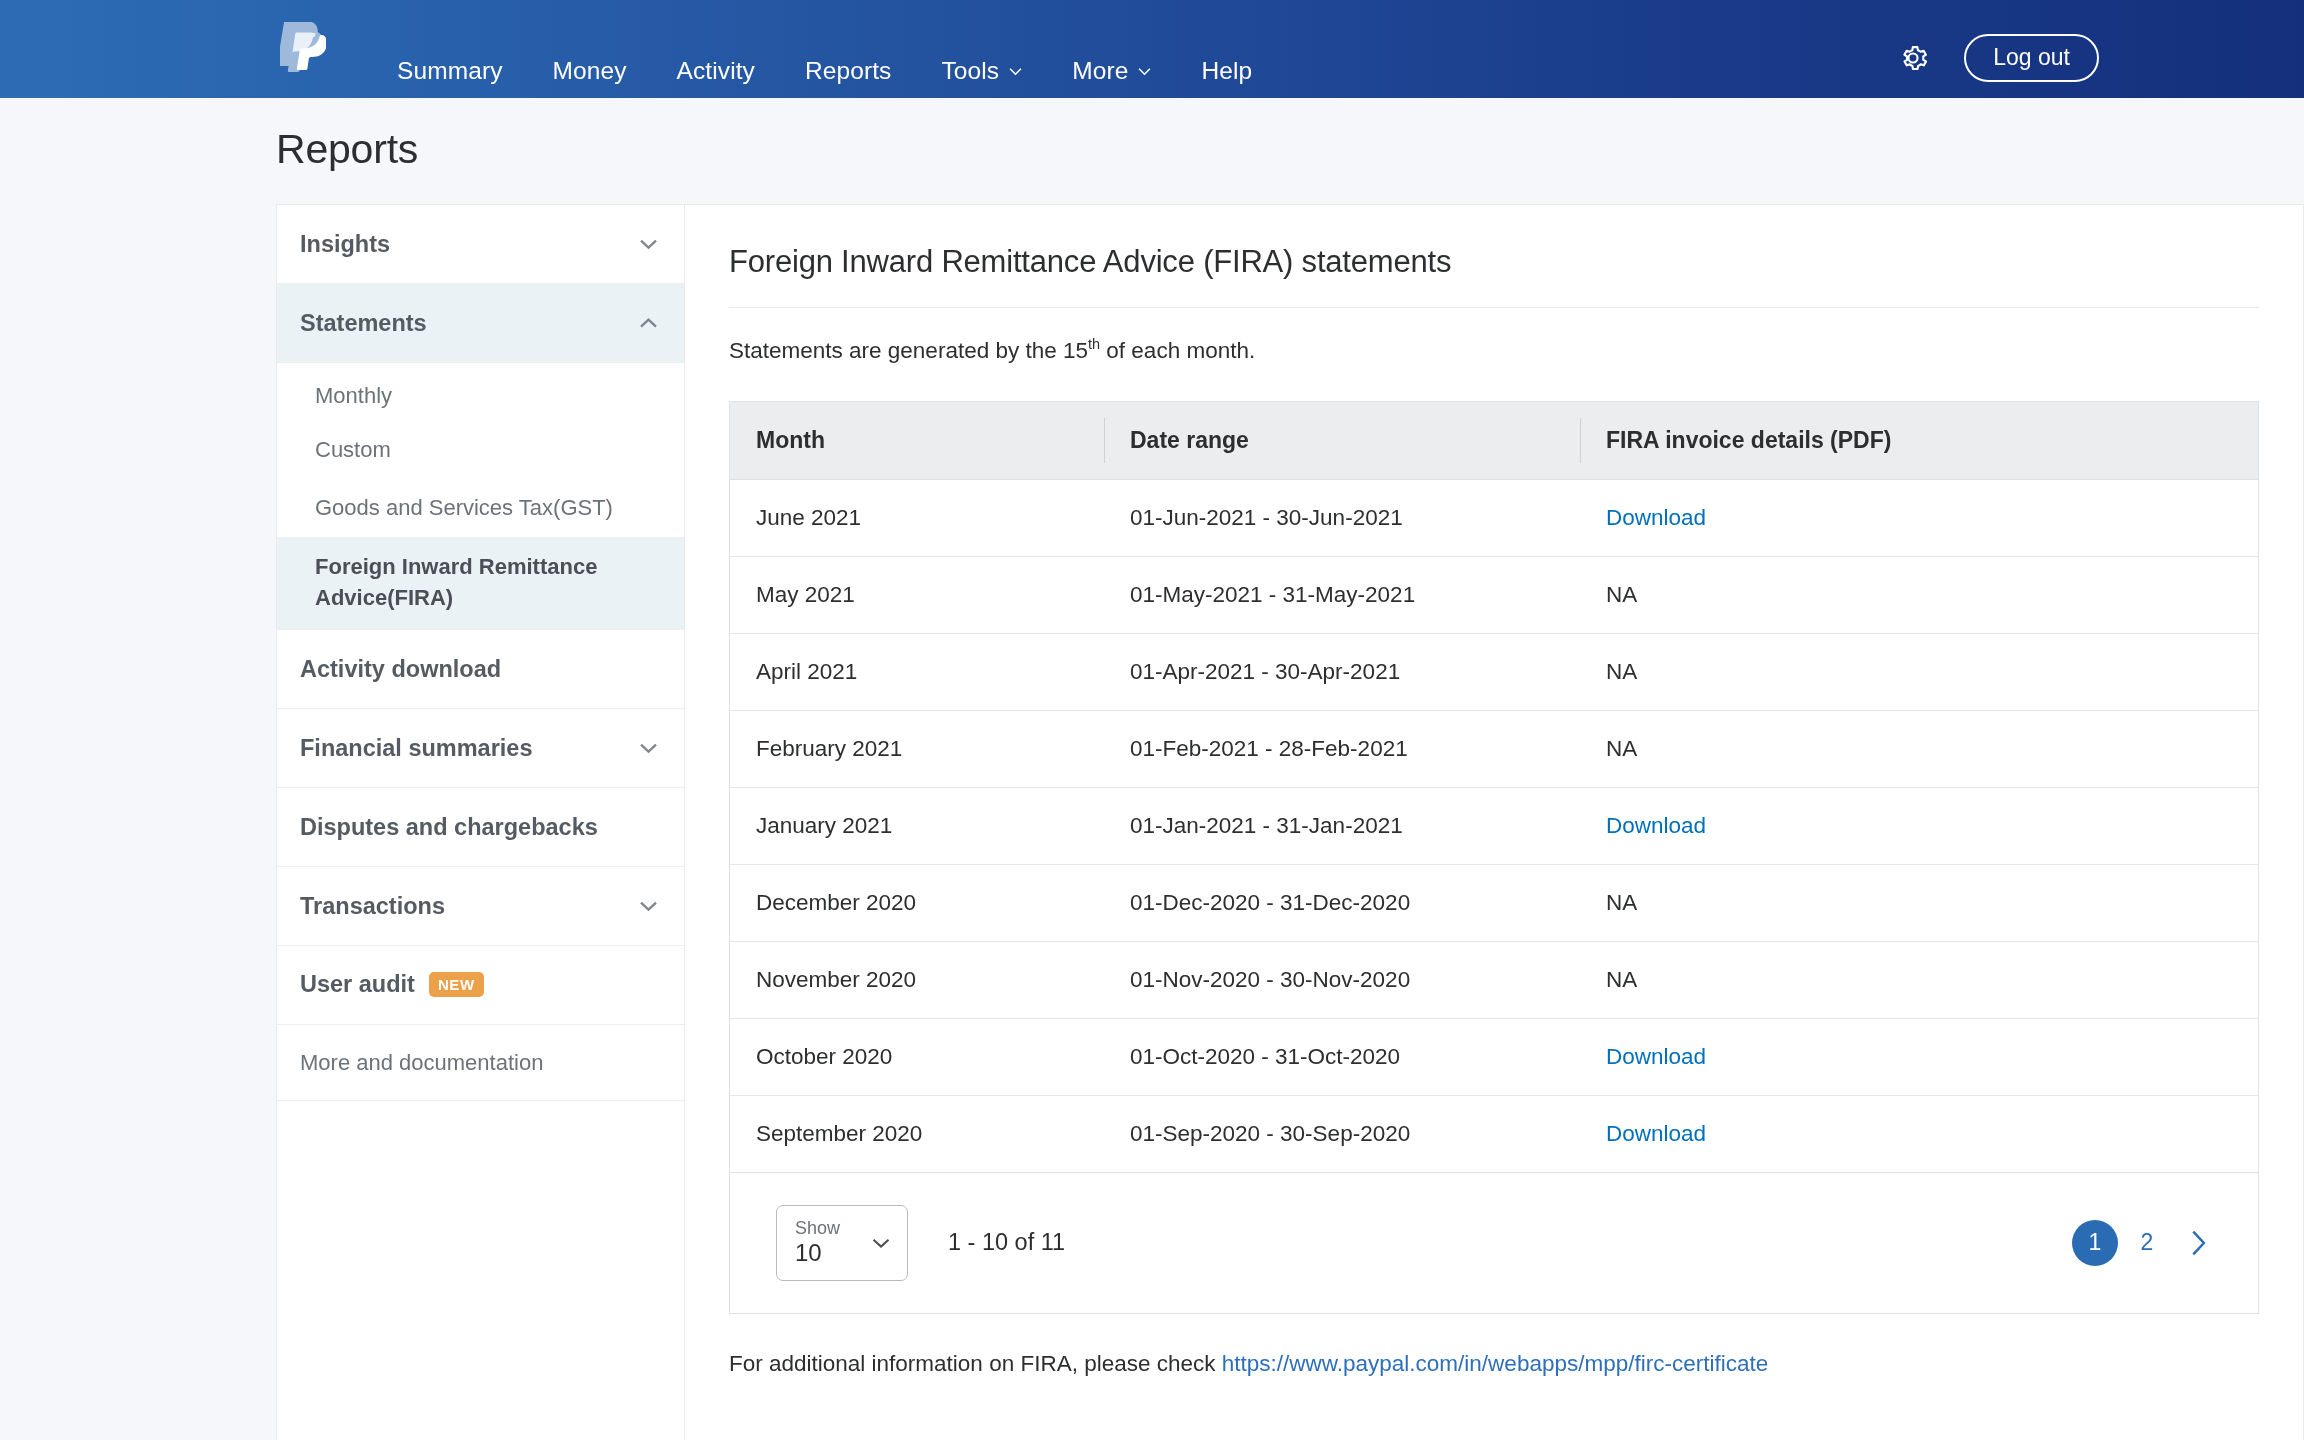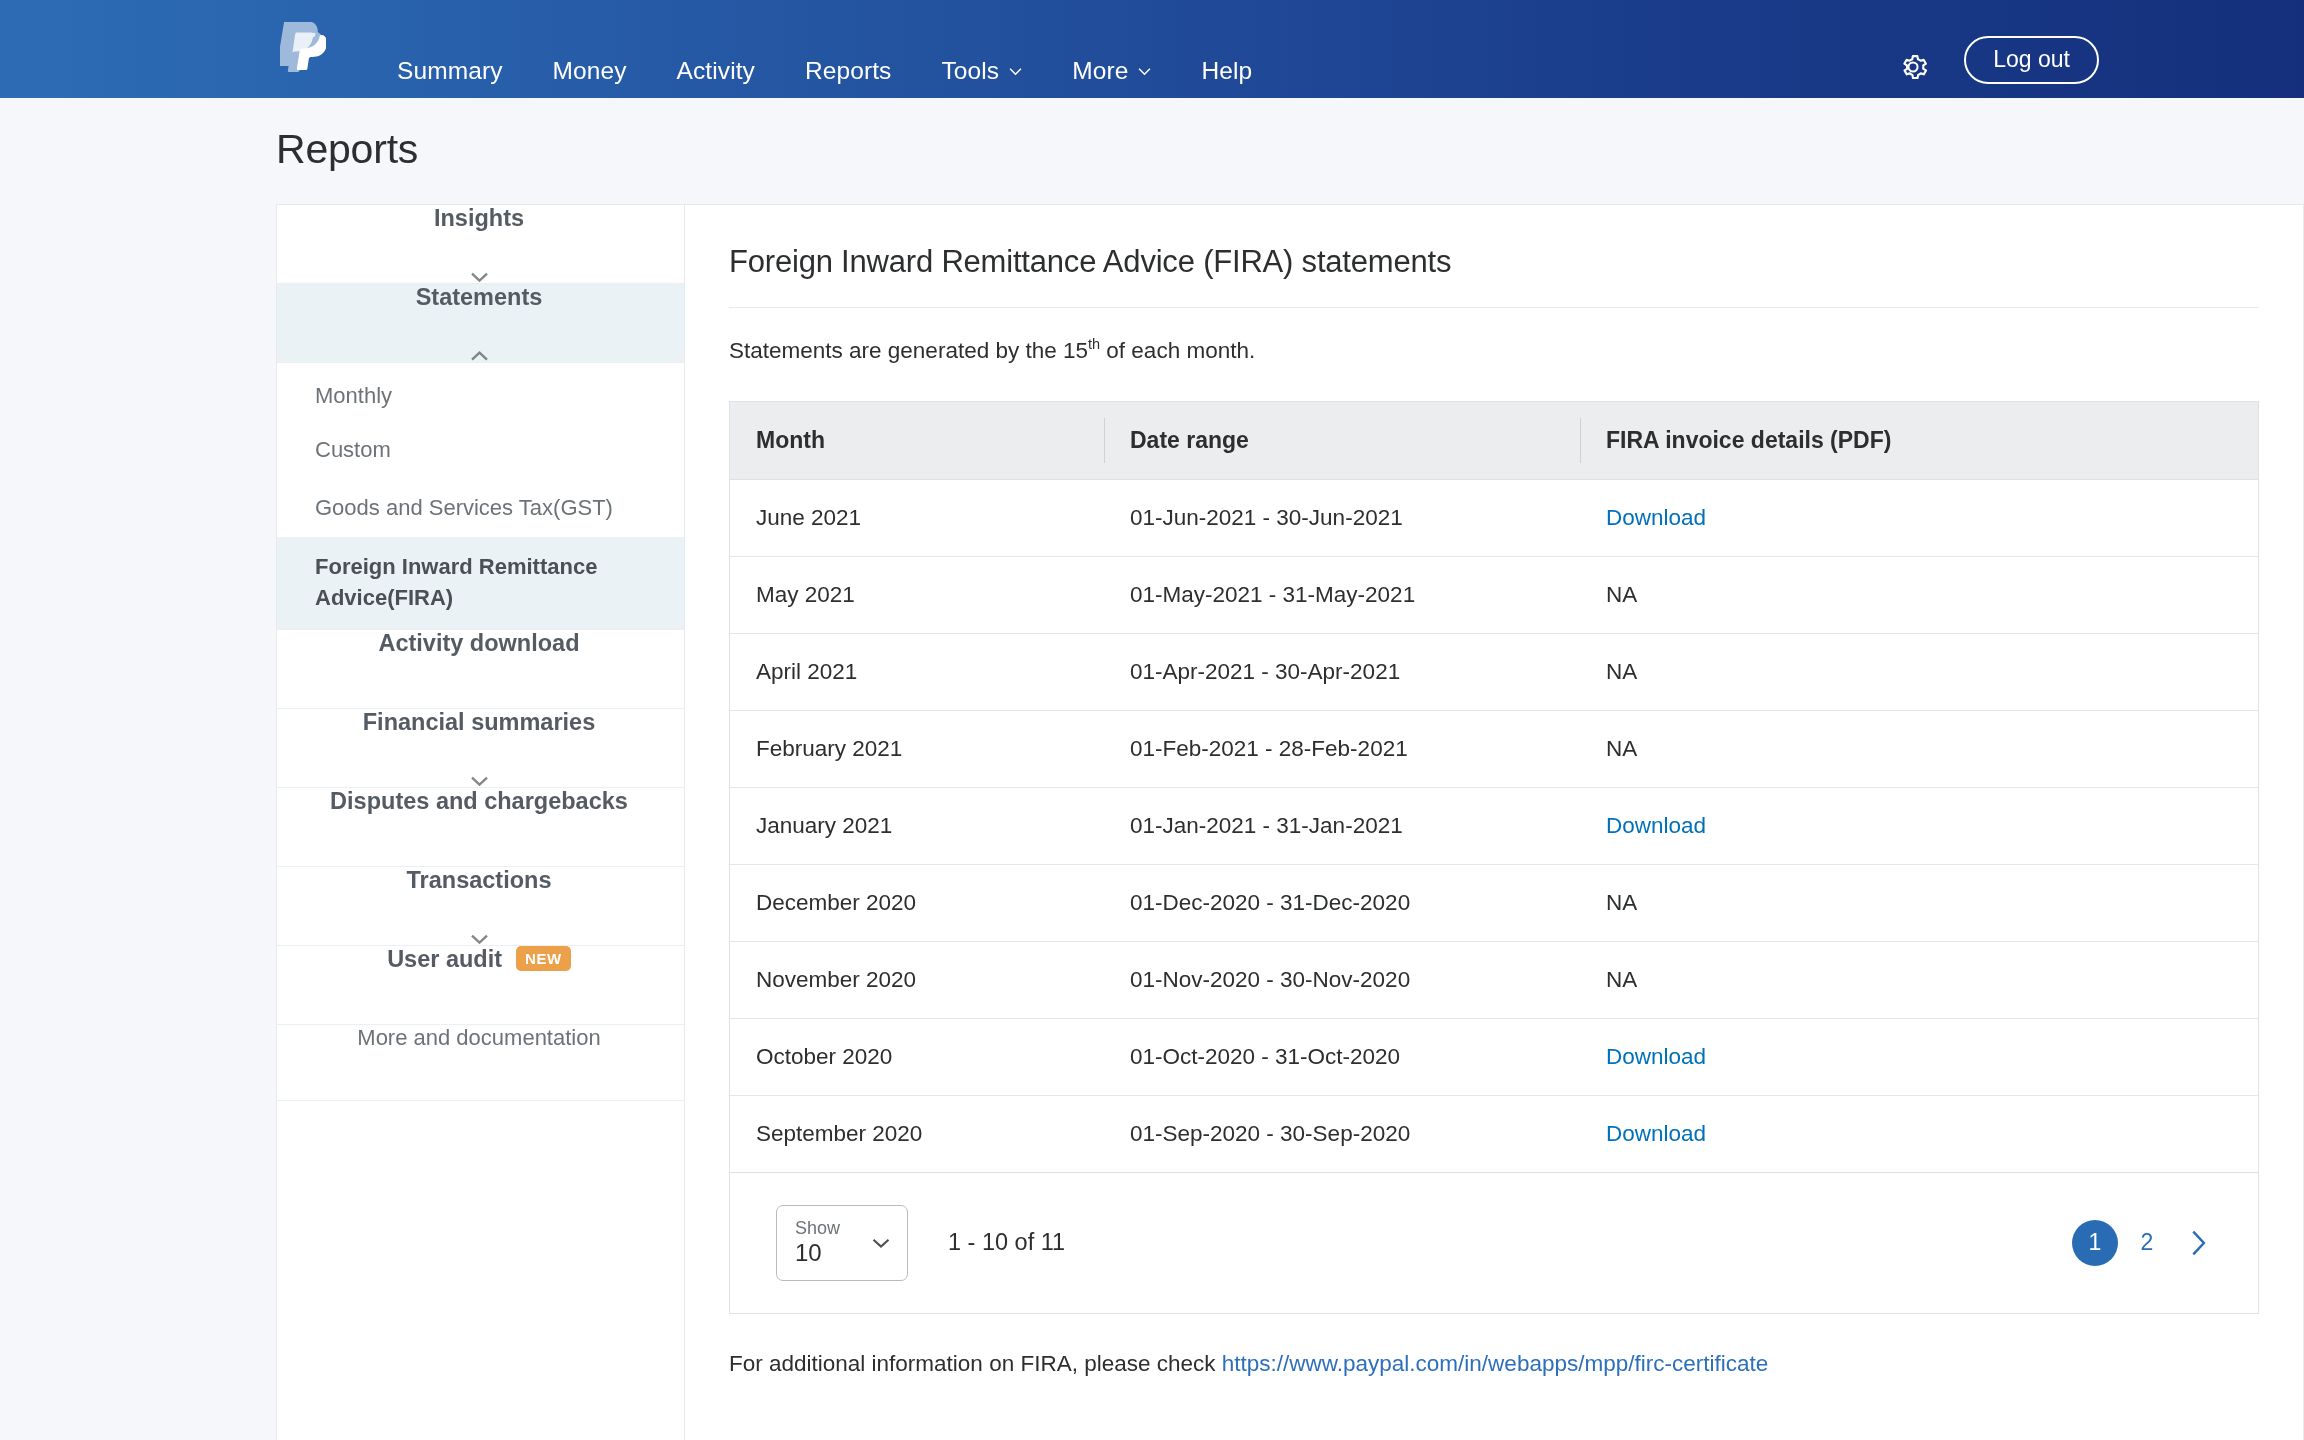--- a/index.html
+++ b/index.html
@@ -34,24 +34,24 @@
     display: flex;
     align-items: center;
     gap: 10px;
     cursor: pointer;
     letter-spacing: .1px;
   }
   .nav-link .chev { display: inline-block; width: 13px; height: 13px; }
   .nav-right {
     position: absolute;
     right: 205px;
-    top: 0;
+    top: 16px;
     height: 84px;
     display: flex;
-    align-items: flex-end;
+    align-items: center;
     gap: 34px;
   }
   .gear { width: 34px; height: 34px; cursor: pointer; display:block; }
   .logout-btn {
     border: 2px solid #ffffff;
     border-radius: 999px;
     color: #ffffff;
     background: transparent;
     font-size: 23px;
     font-family: "Liberation Sans", sans-serif;
@@ -86,21 +86,20 @@
     min-height: 1255px;
   }
   .side-row {
     padding: 0 26px 0 23px;
     border-bottom: 1px solid #eceff1;
     cursor: pointer;
     display: flex;
     align-items: center;
     justify-content: space-between;
     min-height: 79px;
-    flex-direction: column;
   }
   .side-row.section { font-weight: bold; font-size: 23.5px; color: #545b62; }
   .side-row.section.active { background: #eaf2f5; }
   .side-row .chev-s { width: 19px; height: 12px; flex: none; opacity: .85; }
   .side-sub {
     padding: 0 26px 0 38px;
     min-height: 58px;
     display: flex;
     align-items: center;
     font-size: 22px;

